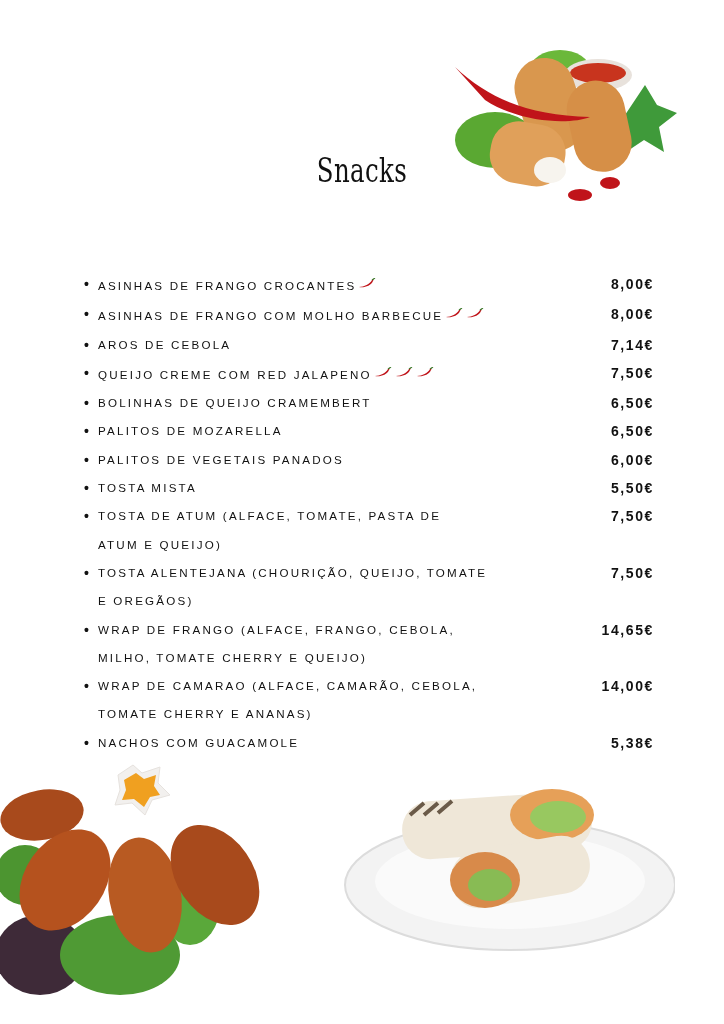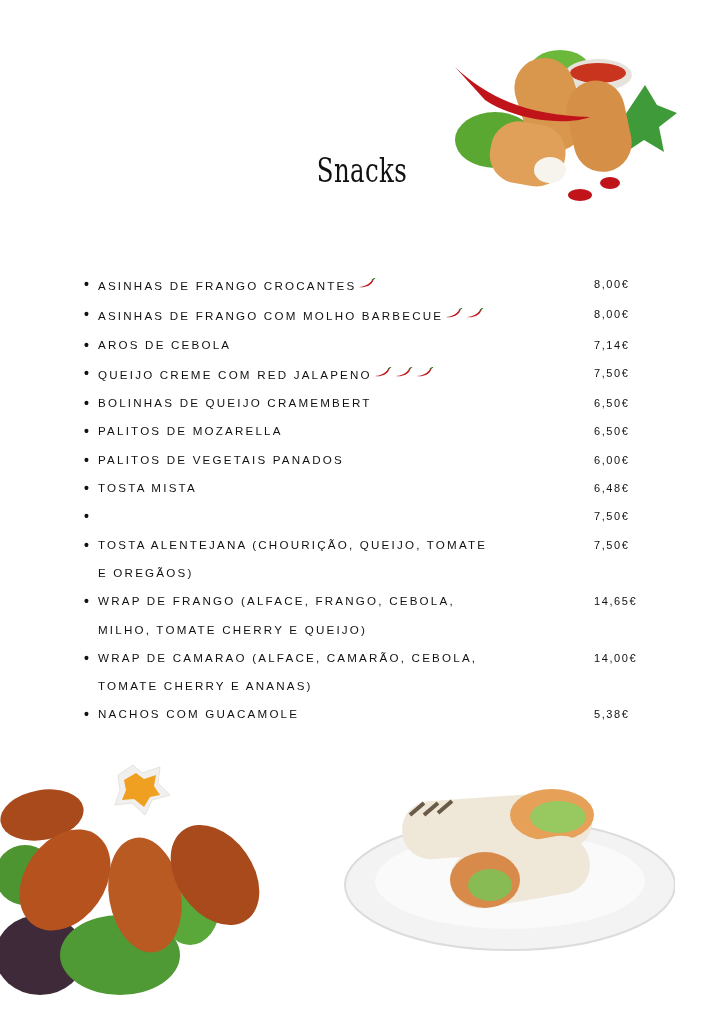--- a/index.html
+++ b/index.html
@@ -12,21 +12,21 @@
       font-family: "DejaVu Serif", "Liberation Serif", serif; font-size: 34px;
       transform: scaleX(0.72); letter-spacing: 0.5px; color: #111;
     }
     .menu { position: absolute; left: 84px; top: 270px; width: 570px; margin: 0; padding: 0; list-style: none; }
     .row { display: flex; align-items: flex-start; justify-content: space-between; }
     .bullet { width: 14px; flex: 0 0 14px; font-size: 14px; line-height: 28.3px; font-weight: 700; }
     .name {
       flex: 1; font-size: 11.6px; font-weight: 400; letter-spacing: 2.2px; line-height: 28.3px;
       text-transform: uppercase; padding-right: 60px; white-space: pre-line;
     }
-    .price { font-size: 11px; font-weight: 400; letter-spacing: 1.6px; line-height: 28.3px; min-width: 60px; }
+    .price { font-size: 14px; font-weight: 700; letter-spacing: 1.6px; line-height: 28.3px; text-align: right; min-width: 60px; }
     .chilis { display: inline-block; margin-left: 2px; vertical-align: 2px; }
     .chili { display: inline-block; width: 18px; height: 10px; margin-right: 3px; }
     .photo { position: absolute; }
   </style>
 </head>
 <body>
 
 <div class="title">Snacks</div>
 
 <svg class="photo" style="left:450px;top:45px" width="230" height="165" viewBox="0 0 230 165">
@@ -94,24 +94,26 @@
     <span class="price">6,50€</span>
   </li>
   <li class="row">
     <span class="bullet">•</span>
     <span class="name">PALITOS DE VEGETAIS PANADOS</span>
     <span class="price">6,00€</span>
   </li>
   <li class="row">
     <span class="bullet">•</span>
     <span class="name">TOSTA MISTA</span>
-    <span class="price">6,48€</span>
+    <span class="price">5,50€</span>
   </li>
   <li class="row">
     <span class="bullet">•</span>
+    <span class="name">TOSTA DE ATUM (ALFACE, TOMATE, PASTA DE
+ATUM E QUEIJO)</span>
     <span class="price">7,50€</span>
   </li>
   <li class="row">
     <span class="bullet">•</span>
     <span class="name">TOSTA ALENTEJANA (CHOURIÇÃO, QUEIJO, TOMATE
 E OREGÃOS)</span>
     <span class="price">7,50€</span>
   </li>
   <li class="row">
     <span class="bullet">•</span>

